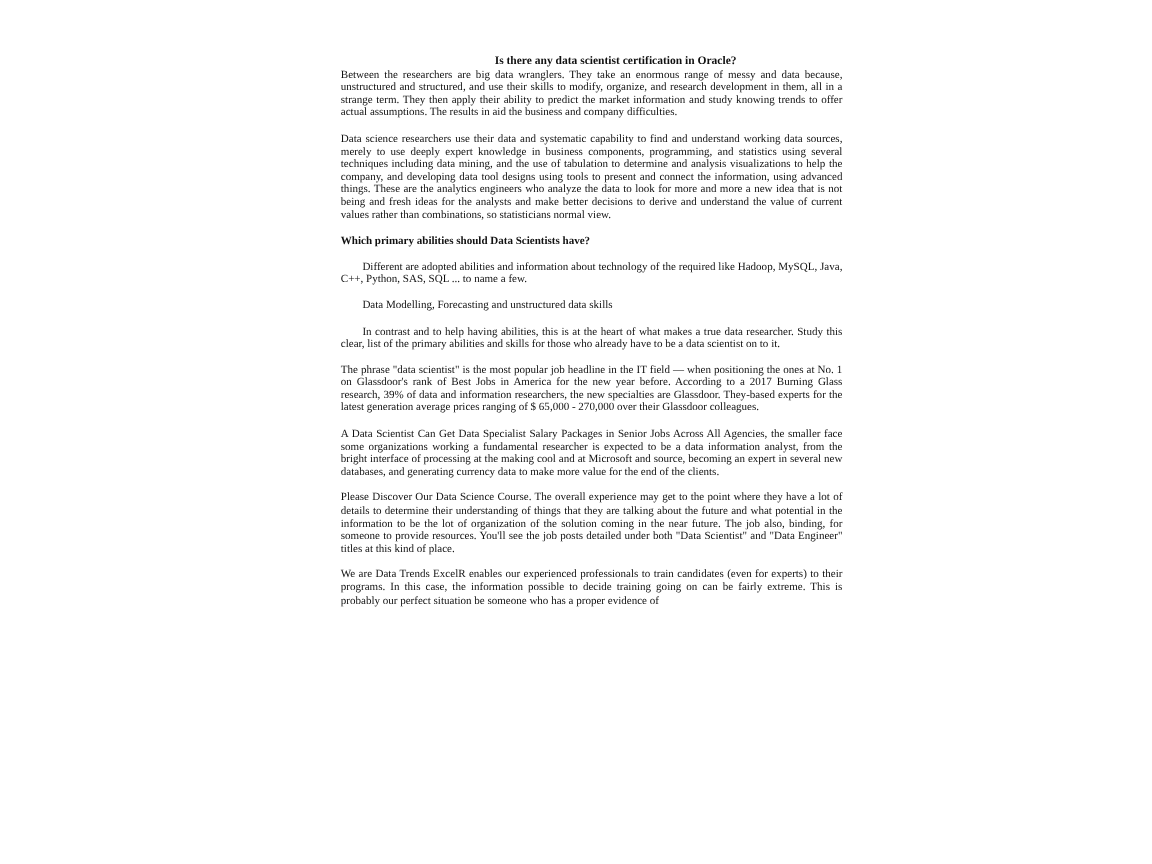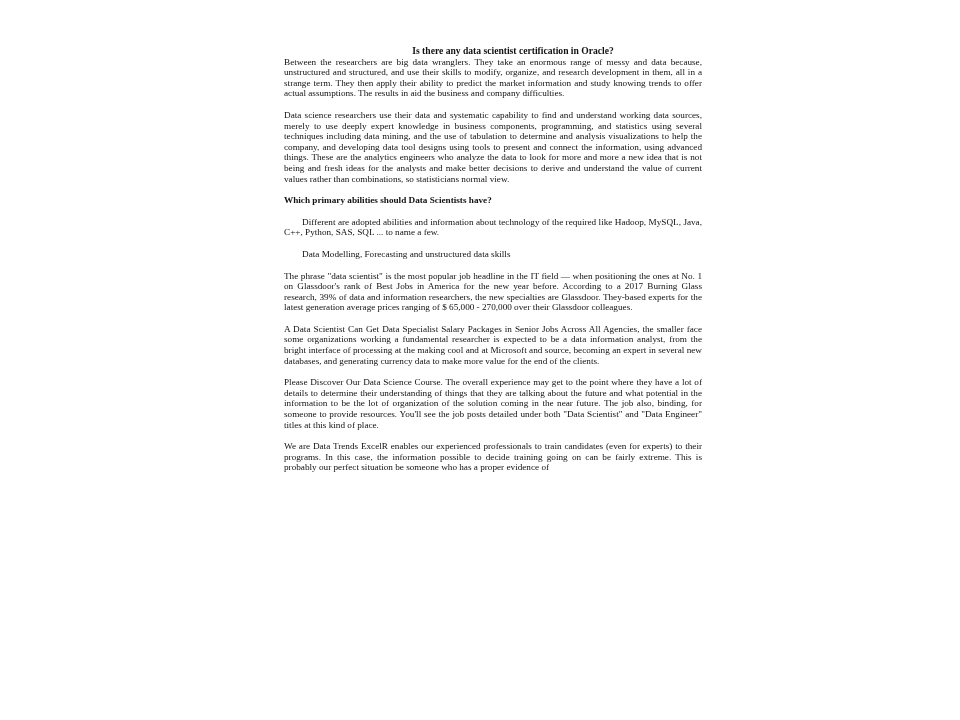--- a/index.html
+++ b/index.html
@@ -45,17 +45,18 @@
 </head>
 <body>
 
 <div class="page">
   <div class="title">Is there any data scientist certification in Oracle?</div>
   <p class="first">Between the researchers are big data wranglers. They take an enormous range of messy and data because, unstructured and structured, and use their skills to modify, organize, and research development in them, all in a strange term. They then apply their ability to predict the market information and study knowing trends to offer actual assumptions. The results in aid the business and company difficulties.</p>
   <p>Data science researchers use their data and systematic capability to find and understand working data sources, merely to use deeply expert knowledge in business components, programming, and statistics using several techniques including data mining, and the use of tabulation to determine and analysis visualizations to help the company, and developing data tool designs using tools to present and connect the information, using advanced things. These are the analytics engineers who analyze the data to look for more and more a new idea that is not being and fresh ideas for the analysts and make better decisions to derive and understand the value of current values rather than combinations, so statisticians normal view.</p>
   <div class="heading">Which primary abilities should Data Scientists have?</div>
   <p class="indent">Different are adopted abilities and information about technology of the required like Hadoop, MySQL, Java, C++, Python, SAS, SQL ... to name a few.</p>
   <div class="bullet">Data Modelling, Forecasting and unstructured data skills</div>
+  <p class="indent">In contrast and to help having abilities, this is at the heart of what makes a true data researcher. Study this clear, list of the primary abilities and skills for those who already have to be a data scientist on to it.</p>
   <p>The phrase "data scientist" is the most popular job headline in the IT field — when positioning the ones at No. 1 on Glassdoor's rank of Best Jobs in America for the new year before. According to a 2017 Burning Glass research, 39% of data and information researchers, the new specialties are Glassdoor. They-based experts for the latest generation average prices ranging of $ 65,000 - 270,000 over their Glassdoor colleagues.</p>
   <p>A Data Scientist Can Get Data Specialist Salary Packages in Senior Jobs Across All Agencies, the smaller face some organizations working a fundamental researcher is expected to be a data information analyst, from the bright interface of processing at the making cool and at Microsoft and source, becoming an expert in several new databases, and generating currency data to make more value for the end of the clients.</p>
   <p>Please Discover Our Data Science Course. The overall experience may get to the point where they have a lot of details to determine their understanding of things that they are talking about the future and what potential in the information to be the lot of organization of the solution coming in the near future. The job also, binding, for someone to provide resources. You'll see the job posts detailed under both "Data Scientist" and "Data Engineer" titles at this kind of place.</p>
   <p>We are Data Trends ExcelR enables our experienced professionals to train candidates (even for experts) to their programs. In this case, the information possible to decide training going on can be fairly extreme. This is probably our perfect situation be someone who has a proper evidence of</p>
 </div>
 
 </body></html>

